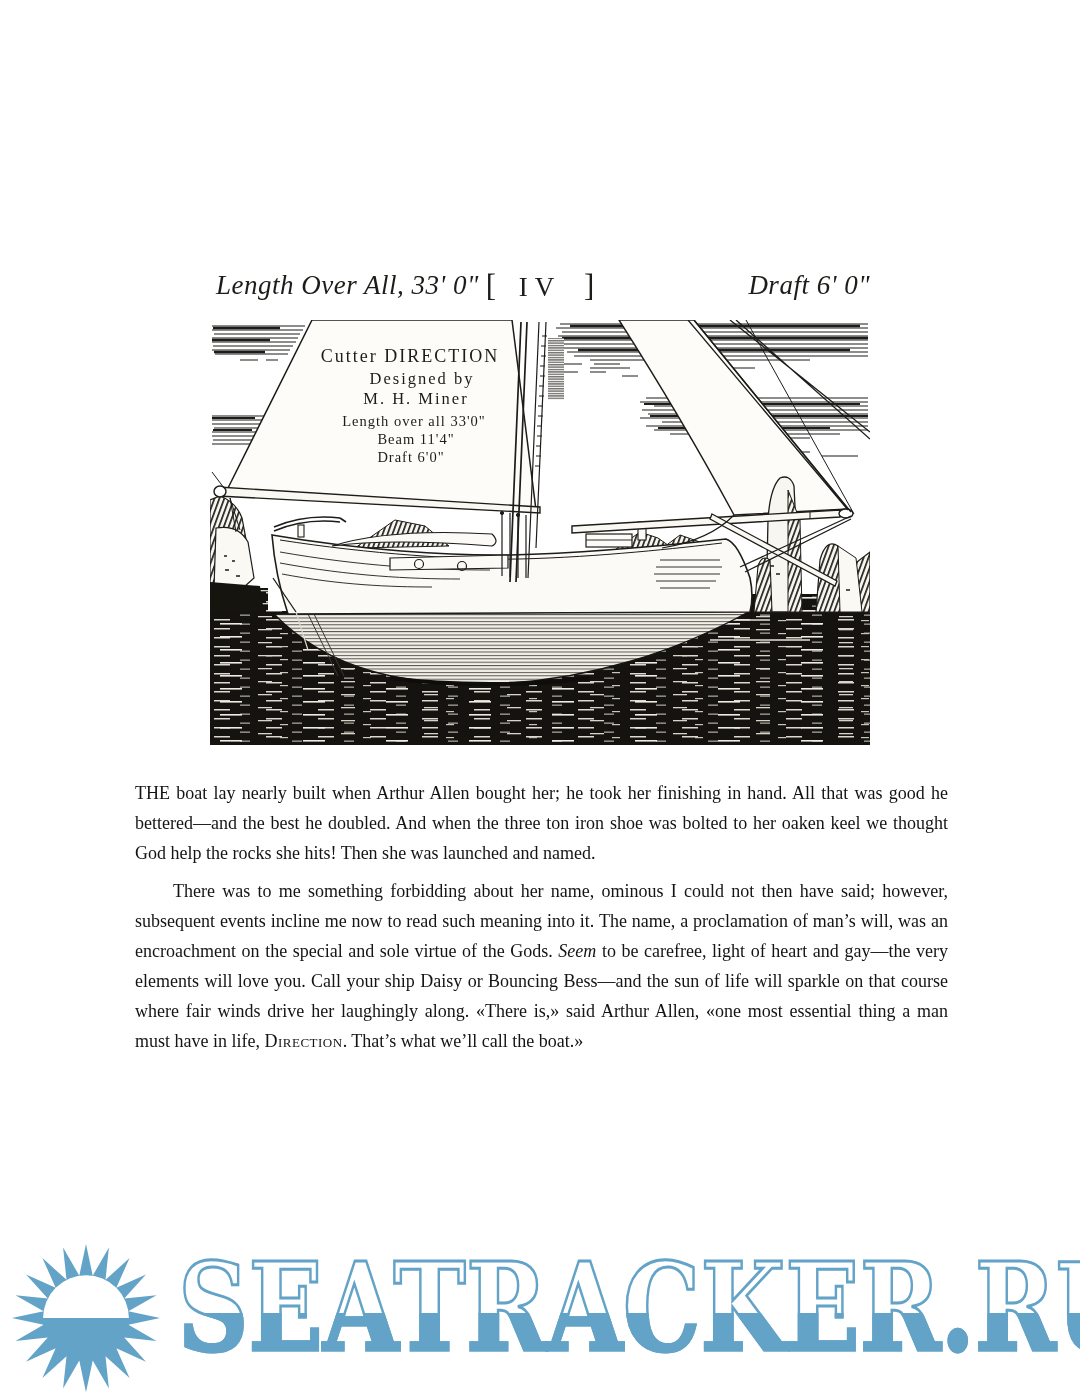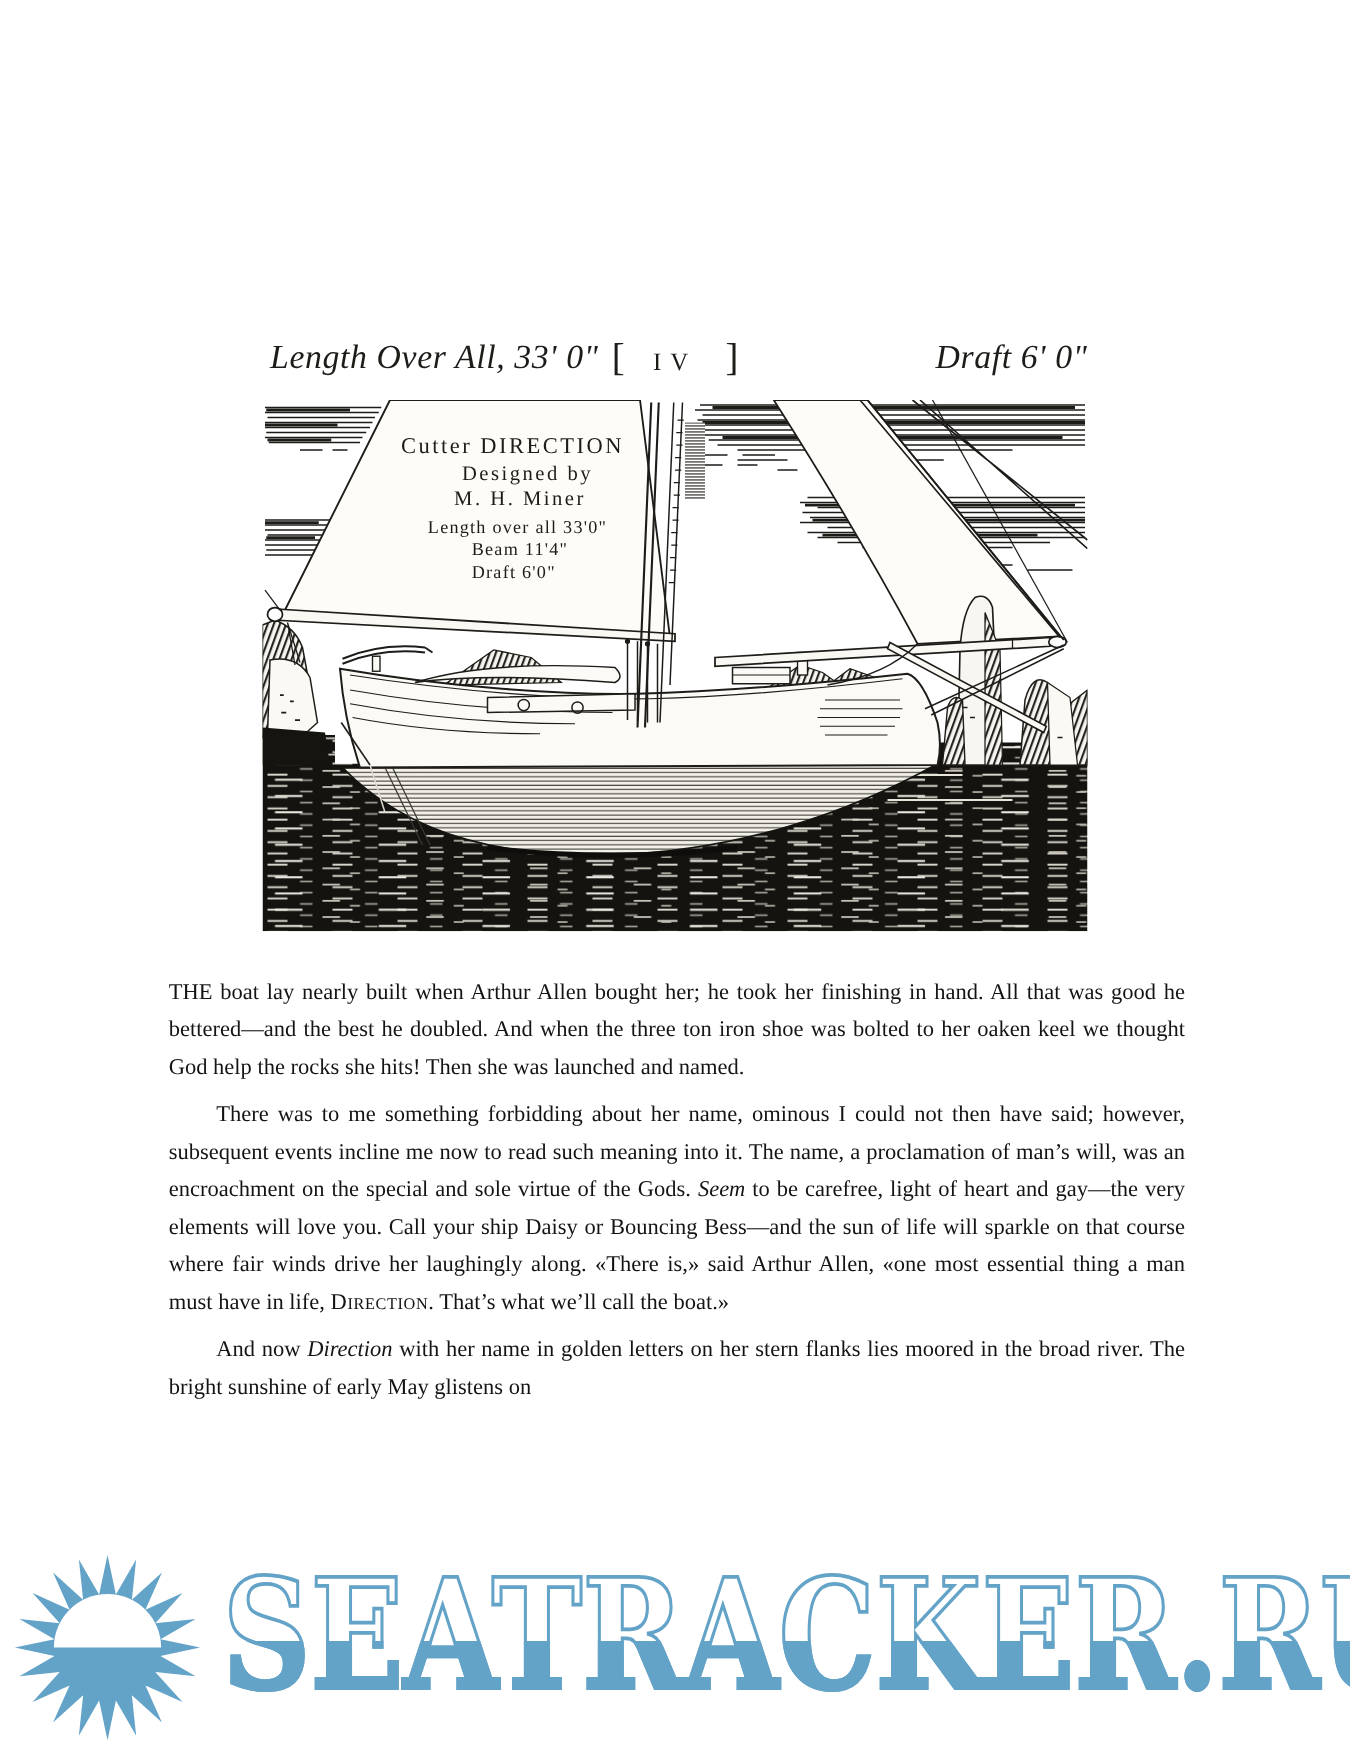--- a/index.html
+++ b/index.html
@@ -8,21 +8,21 @@
     font-family:"Liberation Serif", serif; overflow:hidden;
   }
 
   
   .header-row { position:absolute; left:210px; top:266px; width:660px; height:40px; }
   .hdr-left  { position:absolute; left:6px;  top:4px; font-style:italic; font-size:27px; color:#1d1c19; letter-spacing:0.5px; }
   .hdr-right { position:absolute; right:0px; top:4px; font-style:italic; font-size:27px; color:#1d1c19; letter-spacing:0.5px; }
   .hdr-chapter { position:absolute; left:50%; transform:translateX(-50%); top:2px;
                  font-size:27px; color:#1d1c19; white-space:nowrap; }
   .hdr-chapter .bracket { font-size:31px; font-weight:400; }
-  .hdr-chapter .roman   { letter-spacing:7px; margin:0 16px; font-size:20px; }
+  .hdr-chapter .roman   { letter-spacing:7px; margin:0 16px; font-size:27px; }
 
   
   .illustration { position:absolute; left:210px; top:320px; width:660px; height:425px; }
   .illustration svg { display:block; }
   .sail-text { font-family:"Liberation Serif", serif; fill:#1d1c19; }
 
   
   .body-text {
     position:absolute; left:135px; top:778px; width:813px;
     font-size:18px; line-height:30px; color:#141414; text-align:justify;
@@ -201,21 +201,20 @@
         <text x="204" y="106" font-size="14.5" letter-spacing="1">Length over all  33'0"</text>
         <text x="206" y="124" font-size="14.5" letter-spacing="1">Beam 11'4"</text>
         <text x="201" y="142" font-size="14.5" letter-spacing="1">Draft 6'0"</text>
       </g>
     </svg>
   </div>
 
   <div class="body-text" id="body-text">
       <p><span>THE boat lay nearly built when Arthur Allen bought her; he took her finishing in hand. All that was good he bettered—and the best he doubled. And when the three ton iron shoe was bolted to her oaken keel we thought God help the rocks she hits! Then she was launched and named.</span></p>
       <p class="indent"><span>There was to me something forbidding about her name, ominous I could not then have said; however, subsequent events incline me now to read such meaning into it. The name, a proclamation of man’s will, was an encroachment on the special and sole virtue of the Gods. </span><span class="italic">Seem</span><span> to be carefree, light of heart and gay—the very elements will love you. Call your ship Daisy or Bouncing Bess—and the sun of life will sparkle on that course where fair winds drive her laughingly along. «There is,» said Arthur Allen, «one most essential thing a man must have in life, </span><span class="smallcaps">Direction</span><span>. That’s what we’ll call the boat.»</span></p>
-      <p class="indent"><span>And now </span><span class="italic">Direction</span><span> with her name in golden letters on her stern flanks lies moored in the broad river. The bright sunshine of early May glistens on</span></p>
     </div>
 
   <div class="watermark">
     <svg class="wm-sun" width="156" height="156" viewBox="0 0 160 160">
       <polygon fill="#64a3c8" points="123.5,71.1 156,78 123.5,84.9 152.3,101.5 119.2,98.0 141.5,122.7 111.1,109.1 124.7,139.5 100.0,117.2 103.5,150.3 86.9,121.5 80,154 73.1,121.5 56.5,150.3 60.0,117.2 35.3,139.5 48.9,109.1 18.5,122.7 40.8,98.0 7.7,101.5 36.5,84.9 4,78 36.5,71.1 7.7,54.5 40.8,58.0 18.5,33.3 48.9,46.9 35.3,16.5 60.0,38.8 56.5,5.7 73.1,34.5 80,2 86.9,34.5 103.5,5.7 100.0,38.8 124.7,16.5 111.1,46.9 141.5,33.3 119.2,58.0 152.3,54.5 123.5,71.1"></polygon>
       <path d="M36 78 A44 44 0 0 0 124 78 Z" fill="#64a3c8"></path>
       <path d="M36 78 A44 44 0 0 1 124 78 Z" fill="#ffffff"></path>
     </svg>
     <span class="wm-text">SEATRACKER.RU</span>
   </div>

